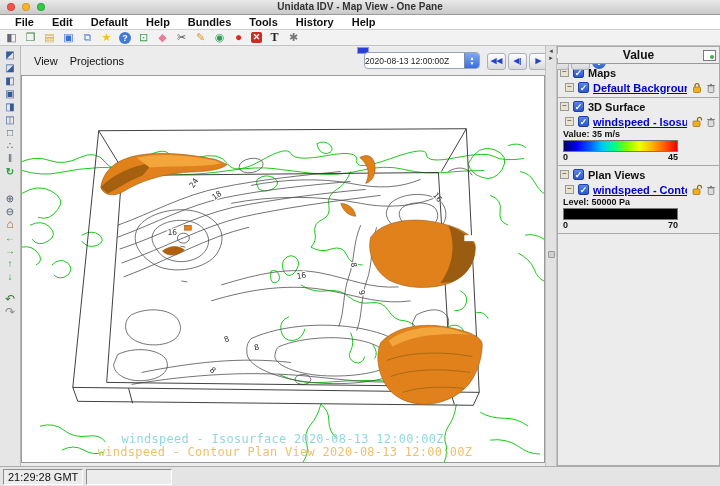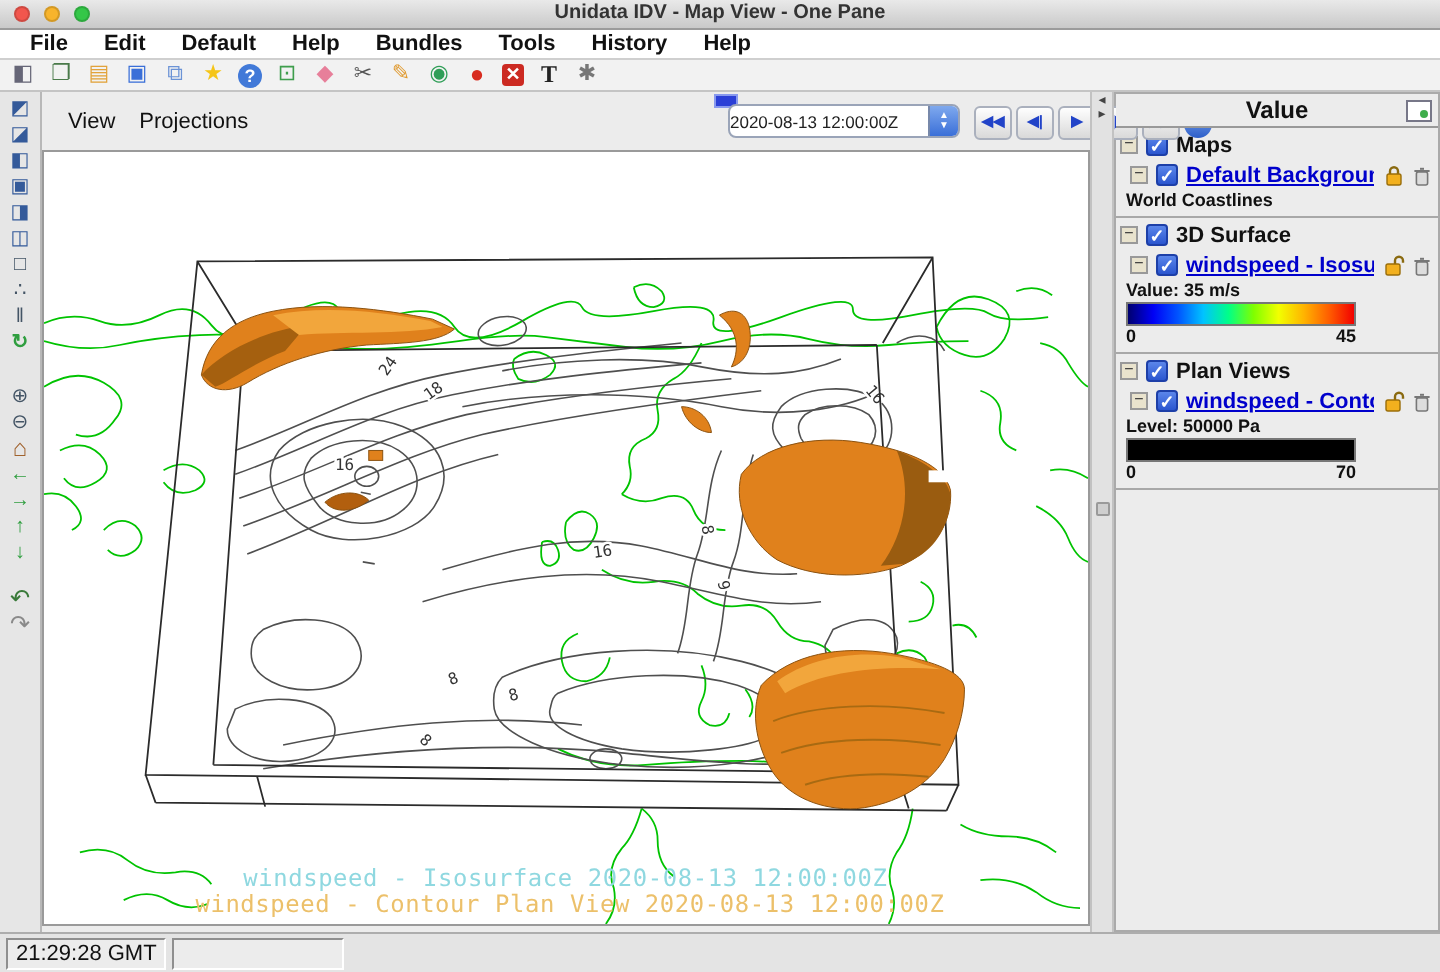--- a/index.html
+++ b/index.html
@@ -333,21 +333,20 @@
           </span>
           <span class="mini-icon" data-name="trash-icon">
             <svg width="12" height="12" viewBox="0 0 12 12">
                 <rect x="3.2" y="4" width="5.6" height="6.5" rx="1" fill="#ddd" stroke="#777" stroke-width="0.8"></rect>
                 <line x1="2.2" y1="3.5" x2="9.8" y2="3.5" stroke="#777" stroke-width="1"></line>
                 <line x1="5" y1="2.4" x2="7" y2="2.4" stroke="#777" stroke-width="1"></line>
               </svg>
           </span>
         </span>
       </div>
-      <div class="l-sub" data-name="background-maps-sublabel">World Coastlines</div>
     </div>
 
     <div class="l-section" data-name="legend-section-3d-surface">
       <div class="l-row">
         <span class="collapse-box" data-name="collapse-3d-surface-icon">−</span>
         <span class="checkbox" data-name="surface-visibility-checkbox">✓</span>
         <span class="l-title" data-name="section-title-3d-surface">3D Surface</span>
       </div>
       <div class="l-row indent">
         <span class="collapse-box" data-name="collapse-isosurface-icon">−</span>

